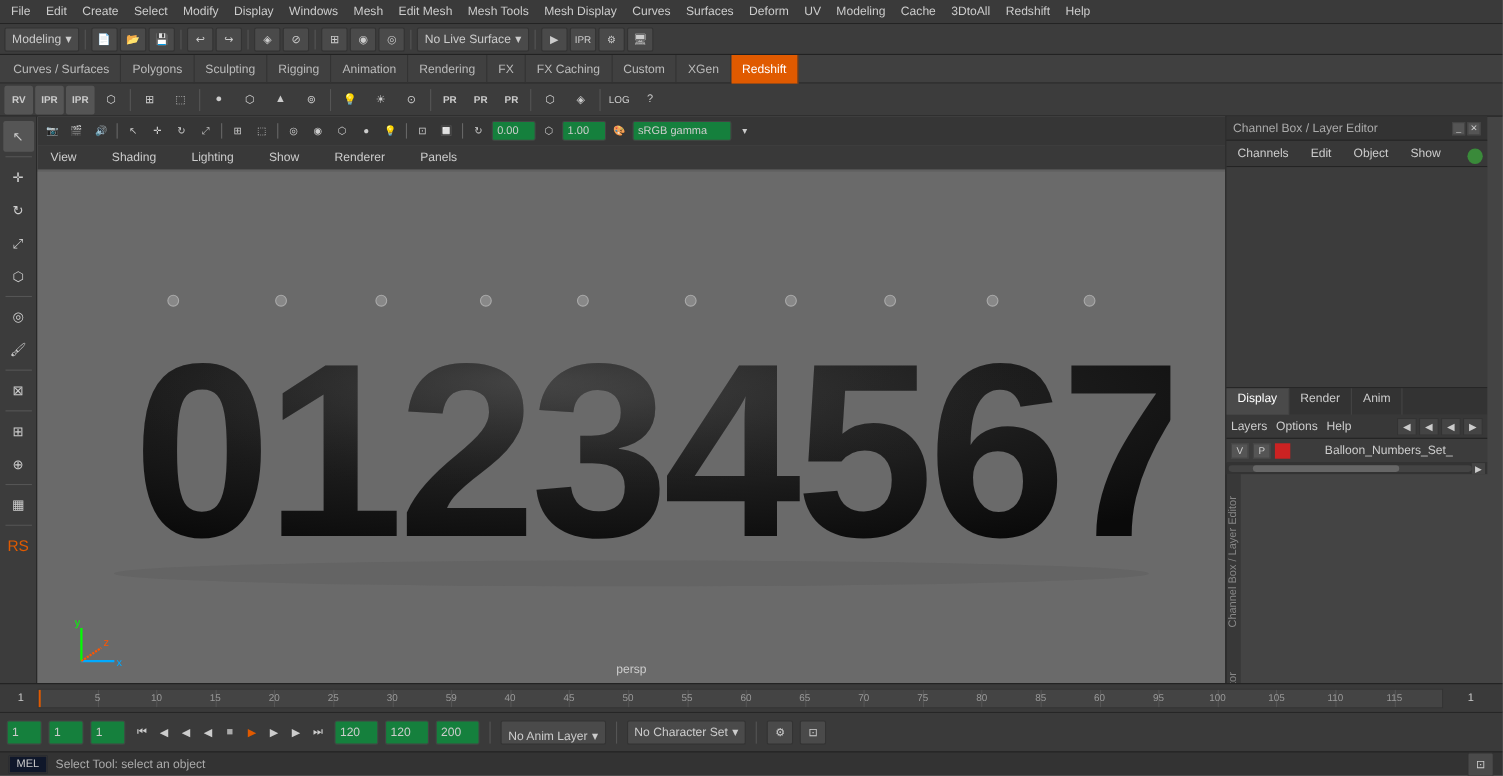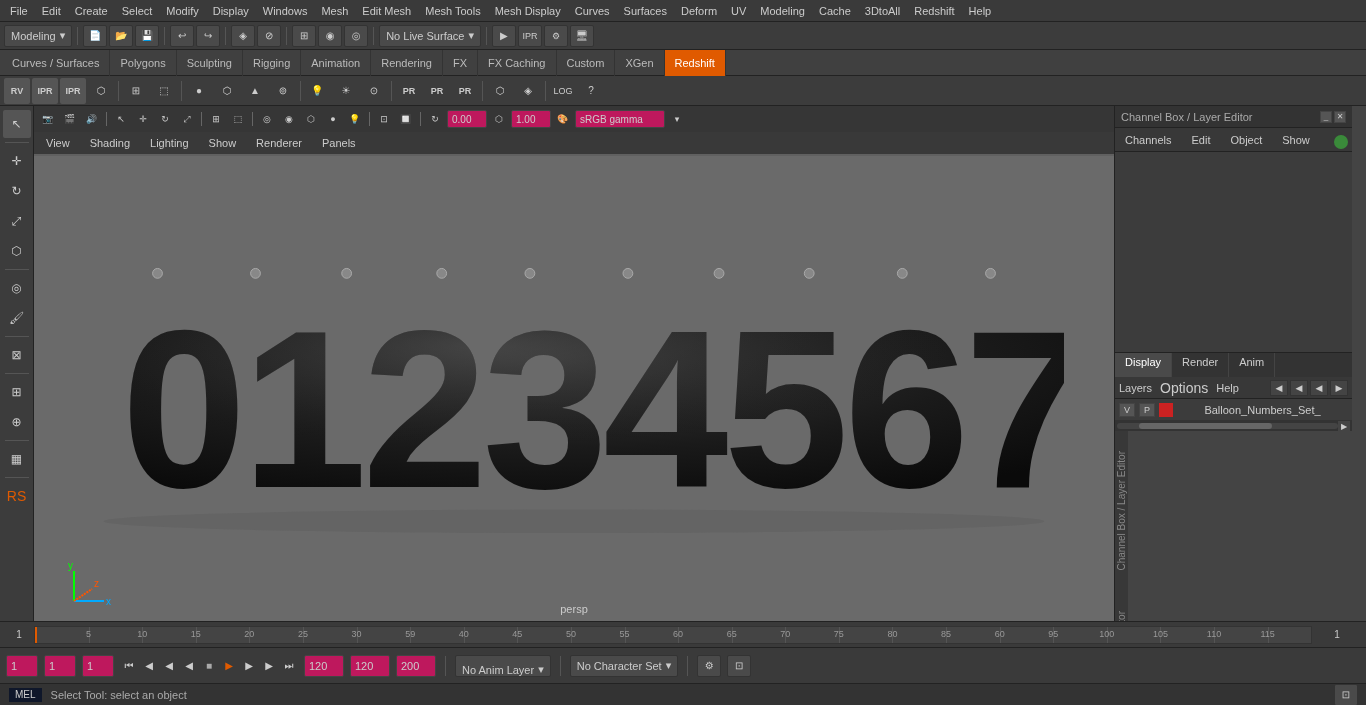--- a/index.html
+++ b/index.html
@@ -203,21 +203,21 @@
     #viewport-menus {
       position: absolute;
       top: 26px;
       left: 0;
       right: 0;
       height: 22px;
       background: rgba(50,50,50,0.85);
       display: flex;
       align-items: center;
       padding: 0 4px;
-      gap: 4px;
+      gap: 16px;
       z-index: 10;
     }
     .vp-menu {
       padding: 2px 8px;
       font-size: 11px;
       color: #ccc;
       cursor: pointer;
     }
 
     
@@ -405,21 +405,21 @@
       height: 36px;
       background: #3a3a3a;
       border-top: 1px solid #222;
       display: flex;
       align-items: center;
       padding: 0 6px;
       gap: 6px;
     }
     .bottom-field {
       height: 22px;
-      background: #be185d;
+      background: #15803d;
       border: 1px solid #444;
       border-radius: 2px;
       padding: 0 4px;
       font-size: 11px;
       color: #ccc;
       display: flex;
       align-items: center;
       min-width: 28px;
     }
     .bottom-separator { width: 1px; height: 20px; background: #555; margin: 0 3px; }
@@ -725,21 +725,21 @@
       <div id="layer-section" style="border-top:1px solid #222;">
 
         <div id="layer-tabs" style="display:flex;background:#333;height:24px;">
           <div class="layer-tab active">Display</div>
           <div class="layer-tab">Render</div>
           <div class="layer-tab">Anim</div>
         </div>
 
         <div style="display:flex;align-items:center;background:#383838;height:22px;padding:0 4px;border-bottom:1px solid #222;gap:8px;">
           <span style="font-size:11px;color:#ccc;cursor:pointer;">Layers</span>
-          <span style="font-size:14px;color:#ccc;cursor:pointer;">Options</span>
+          <span style="font-size:11px;color:#ccc;cursor:pointer;">Options</span>
           <span style="font-size:11px;color:#ccc;cursor:pointer;">Help</span>
           <div style="margin-left:auto;display:flex;gap:2px;">
             <div style="width:18px;height:16px;background:#444;border:1px solid #333;font-size:9px;display:flex;align-items:center;justify-content:center;cursor:pointer;">◀</div>
             <div style="width:18px;height:16px;background:#444;border:1px solid #333;font-size:9px;display:flex;align-items:center;justify-content:center;cursor:pointer;">◀</div>
             <div style="width:18px;height:16px;background:#444;border:1px solid #333;font-size:9px;display:flex;align-items:center;justify-content:center;cursor:pointer;">◀</div>
             <div style="width:18px;height:16px;background:#444;border:1px solid #333;font-size:9px;display:flex;align-items:center;justify-content:center;cursor:pointer;">▶</div>
           </div>
         </div>
 
         <div id="layer-list">

